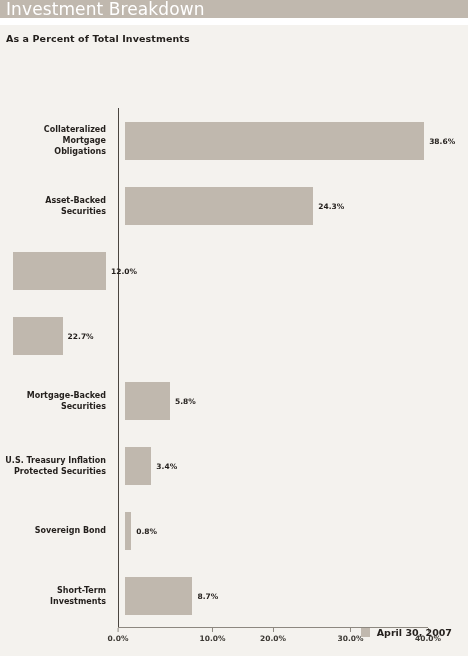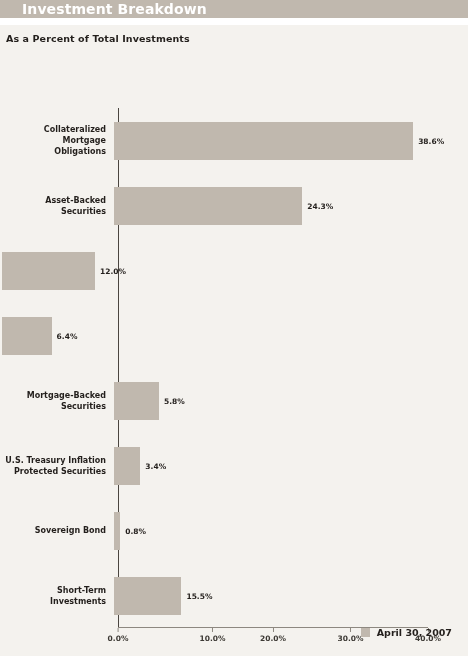--- a/index.html
+++ b/index.html
@@ -19,25 +19,24 @@
   .panel-header {
     height: 18px;
     background: #c0b8ae;
     display: flex;
     align-items: center;
     padding-left: 6px;
     box-sizing: border-box;
   }
   .panel-header-title {
     color: #ffffff;
-    font-size: 14px;
-    font-weight: bold;
+    font-size: 17px;
+    font-weight: normal;
     letter-spacing: 0.1px;
     line-height: 1;
-    margin-left: 16px;
   }
   .header-gap {
     height: 7px;
     background: #ffffff;
   }
 
   
   .subtitle-area {
     padding: 8px 0 0 6px;
   }
@@ -101,21 +100,21 @@
     font-size: 8px;
     font-weight: bold;
     color: #231f1c;
     line-height: 11px;
     white-space: pre-line;
   }
   .bar-area {
     position: relative;
     flex: 1 1 auto;
     height: 65px;
-    margin-left: 2px;
+    margin-left: 13px;
   }
   .bar {
     position: absolute;
     top: 50%;
     transform: translateY(-50%);
     left: 0;
     height: 38px;
     background: #c0b8ae;
   }
   .bar-value {
@@ -211,21 +210,21 @@
         </div>
         <div class="row">
           <div class="bar-area">
             <div class="bar" style="width: 93px; background: rgb(192, 184, 174);"></div>
             <div class="bar-value" style="left: 98px;">12.0%</div>
           </div>
         </div>
         <div class="row">
           <div class="bar-area">
             <div class="bar" style="width: 49.6px; background: rgb(192, 184, 174);"></div>
-            <div class="bar-value" style="left: 54.6px;">6.4%</div>
+            <div class="bar-value" style="left: 54.6px;">22.7%</div>
           </div>
         </div>
         <div class="row">
           <div class="row-label">Mortgage-Backed
 Securities</div>
           <div class="bar-area">
             <div class="bar" style="width: 44.95px; background: rgb(192, 184, 174);"></div>
             <div class="bar-value" style="left: 49.95px;">5.8%</div>
           </div>
         </div>
@@ -241,21 +240,21 @@
           <div class="row-label">Sovereign Bond</div>
           <div class="bar-area">
             <div class="bar" style="width: 6.2px; background: rgb(192, 184, 174);"></div>
             <div class="bar-value" style="left: 11.2px;">0.8%</div>
           </div>
         </div>
         <div class="row">
           <div class="row-label">Short-Term Investments</div>
           <div class="bar-area">
             <div class="bar" style="width: 67.425px; background: rgb(192, 184, 174);"></div>
-            <div class="bar-value" style="left: 72.425px;">15.5%</div>
+            <div class="bar-value" style="left: 72.425px;">8.7%</div>
           </div>
         </div>
       </div>
     <div class="x-ticks" id="x-ticks">
         <div class="x-tick" style="left: 118px;">
           <div class="tick-mark"></div>
           <div class="tick-text">0.0%</div>
         </div>
         <div class="x-tick" style="left: 195.5px; margin-left: 17px;">
           <div class="tick-mark"></div>

